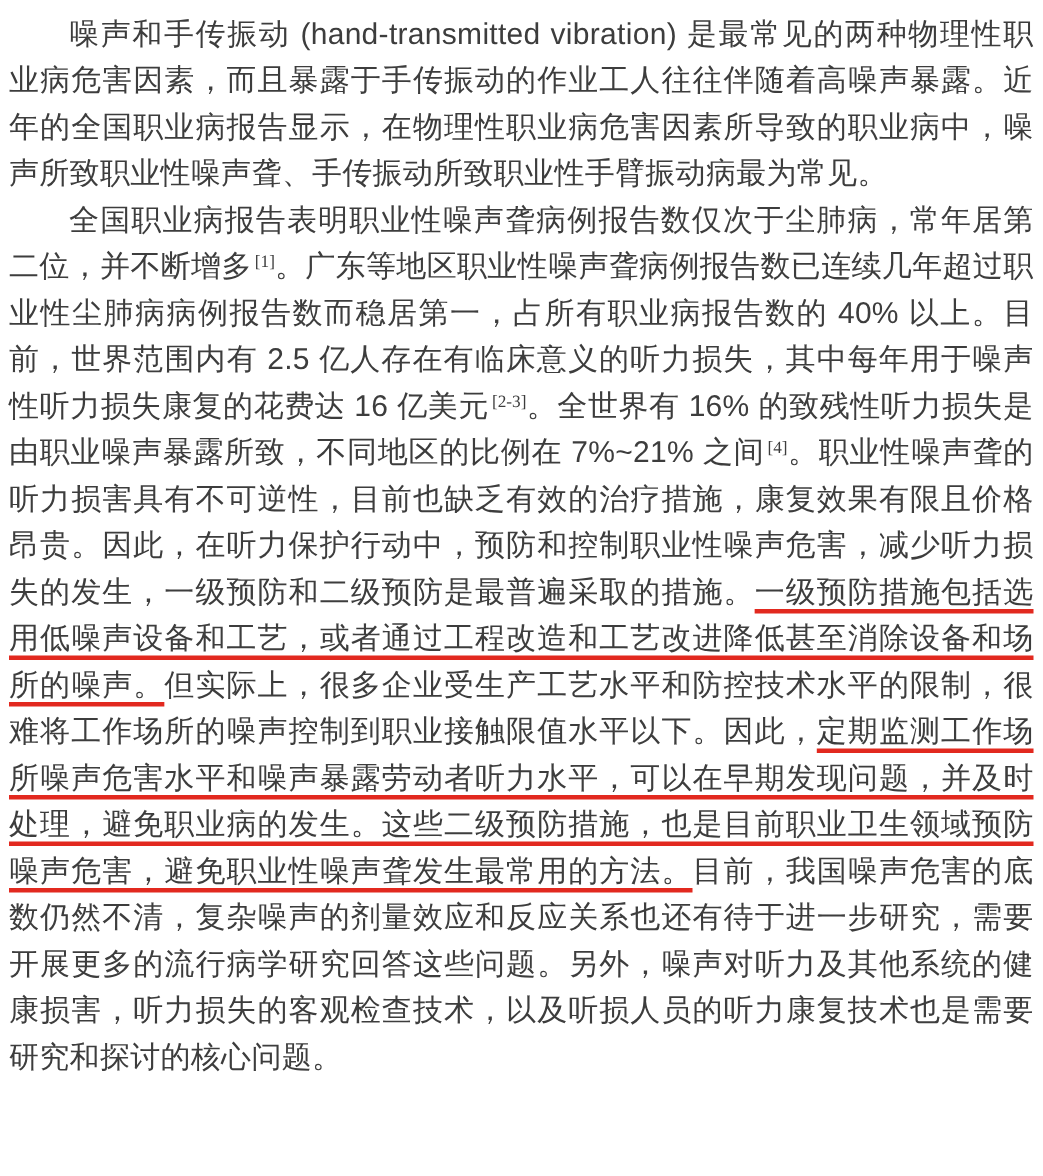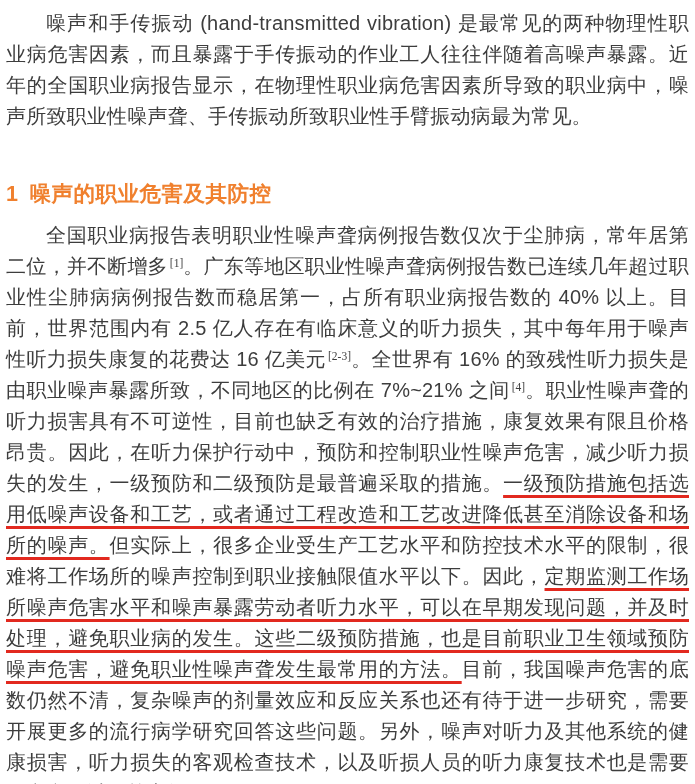--- a/index.html
+++ b/index.html
@@ -57,19 +57,16 @@
     letter-spacing: 0;
   }
 </style>
 </head>
 <body>
 
 <div class="page">
 
   <p class="para"><span>噪声和手传振动 (hand-transmitted vibration) 是最常见的两种物理性职业病危害因素，而且暴露于手传振动的作业工人往往伴随着高噪声暴露。近年的全国职业病报告显示，在物理性职业病危害因素所导致的职业病中，噪声所致职业性噪声聋、手传振动所致职业性手臂振动病最为常见。</span></p>
 
-  <h2 class="section-heading">
-    <span class="h-num">1</span><span>噪声的职业危害及其防控</span>
-  </h2>
 
   <p class="para"><span>全国职业病报告表明职业性噪声聋病例报告数仅次于尘肺病，常年居第二位，并不断增多</span><sup class="ref">[1]</sup><span>。广东等地区职业性噪声聋病例报告数已连续几年超过职业性尘肺病病例报告数而稳居第一，占所有职业病报告数的 40% 以上。目前，世界范围内有 2.5 亿人存在有临床意义的听力损失，其中每年用于噪声性听力损失康复的花费达 16 亿美元</span><sup class="ref">[2-3]</sup><span>。全世界有 16% 的致残性听力损失是由职业噪声暴露所致，不同地区的比例在 7%~21% 之间</span><sup class="ref">[4]</sup><span>。职业性噪声聋的听力损害具有不可逆性，目前也缺乏有效的治疗措施，康复效果有限且价格昂贵。因此，在听力保护行动中，预防和控制职业性噪声危害，减少听力损失的发生，一级预防和二级预防是最普遍采取的措施。</span><span class="redline">一级预防措施包括选用低噪声设备和工艺，或者通过工程改造和工艺改进降低甚至消除设备和场所的噪声。</span><span>但实际上，很多企业受生产工艺水平和防控技术水平的限制，很难将工作场所的噪声控制到职业接触限值水平以下。因此，</span><span class="redline">定期监测工作场所噪声危害水平和噪声暴露劳动者听力水平，可以在早期发现问题，并及时处理，避免职业病的发生。这些二级预防措施，也是目前职业卫生领域预防噪声危害，避免职业性噪声聋发生最常用的方法。</span><span>目前，我国噪声危害的底数仍然不清，复杂噪声的剂量效应和反应关系也还有待于进一步研究，需要开展更多的流行病学研究回答这些问题。另外，噪声对听力及其他系统的健康损害，听力损失的客观检查技术，以及听损人员的听力康复技术也是需要研究和探讨的核心问题。</span></p>
 
 </div>
 
 </body></html>

